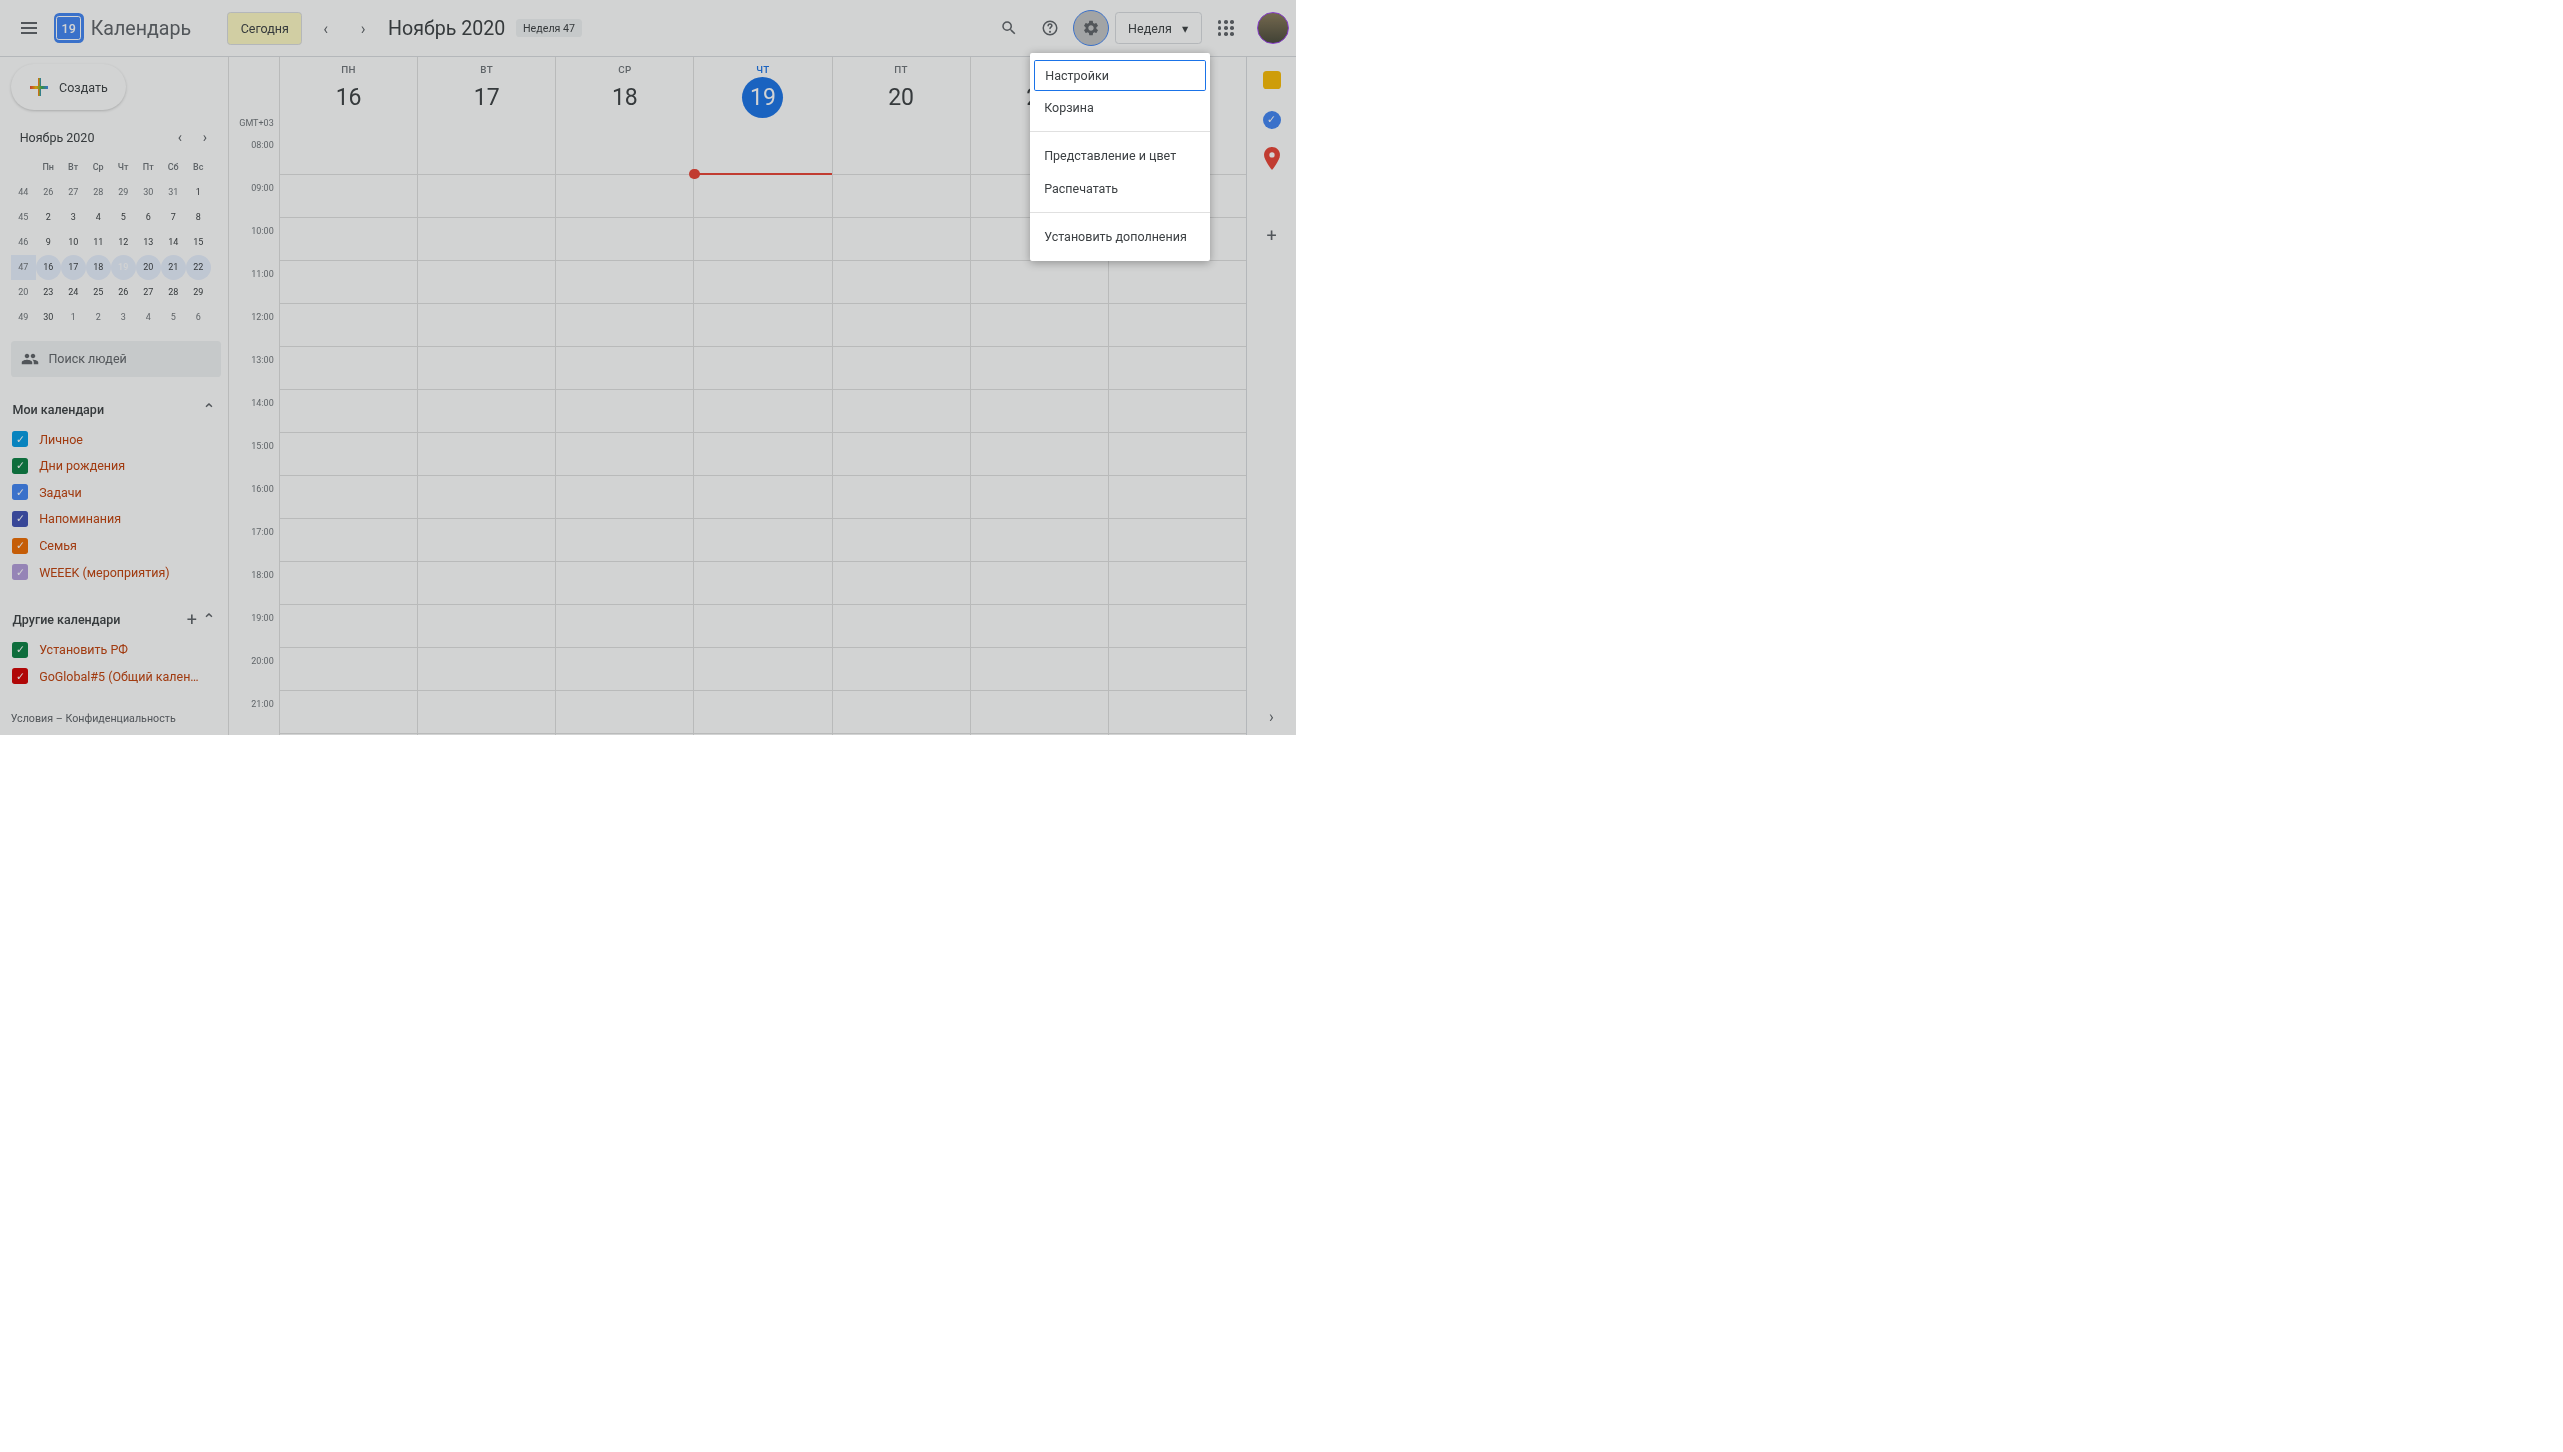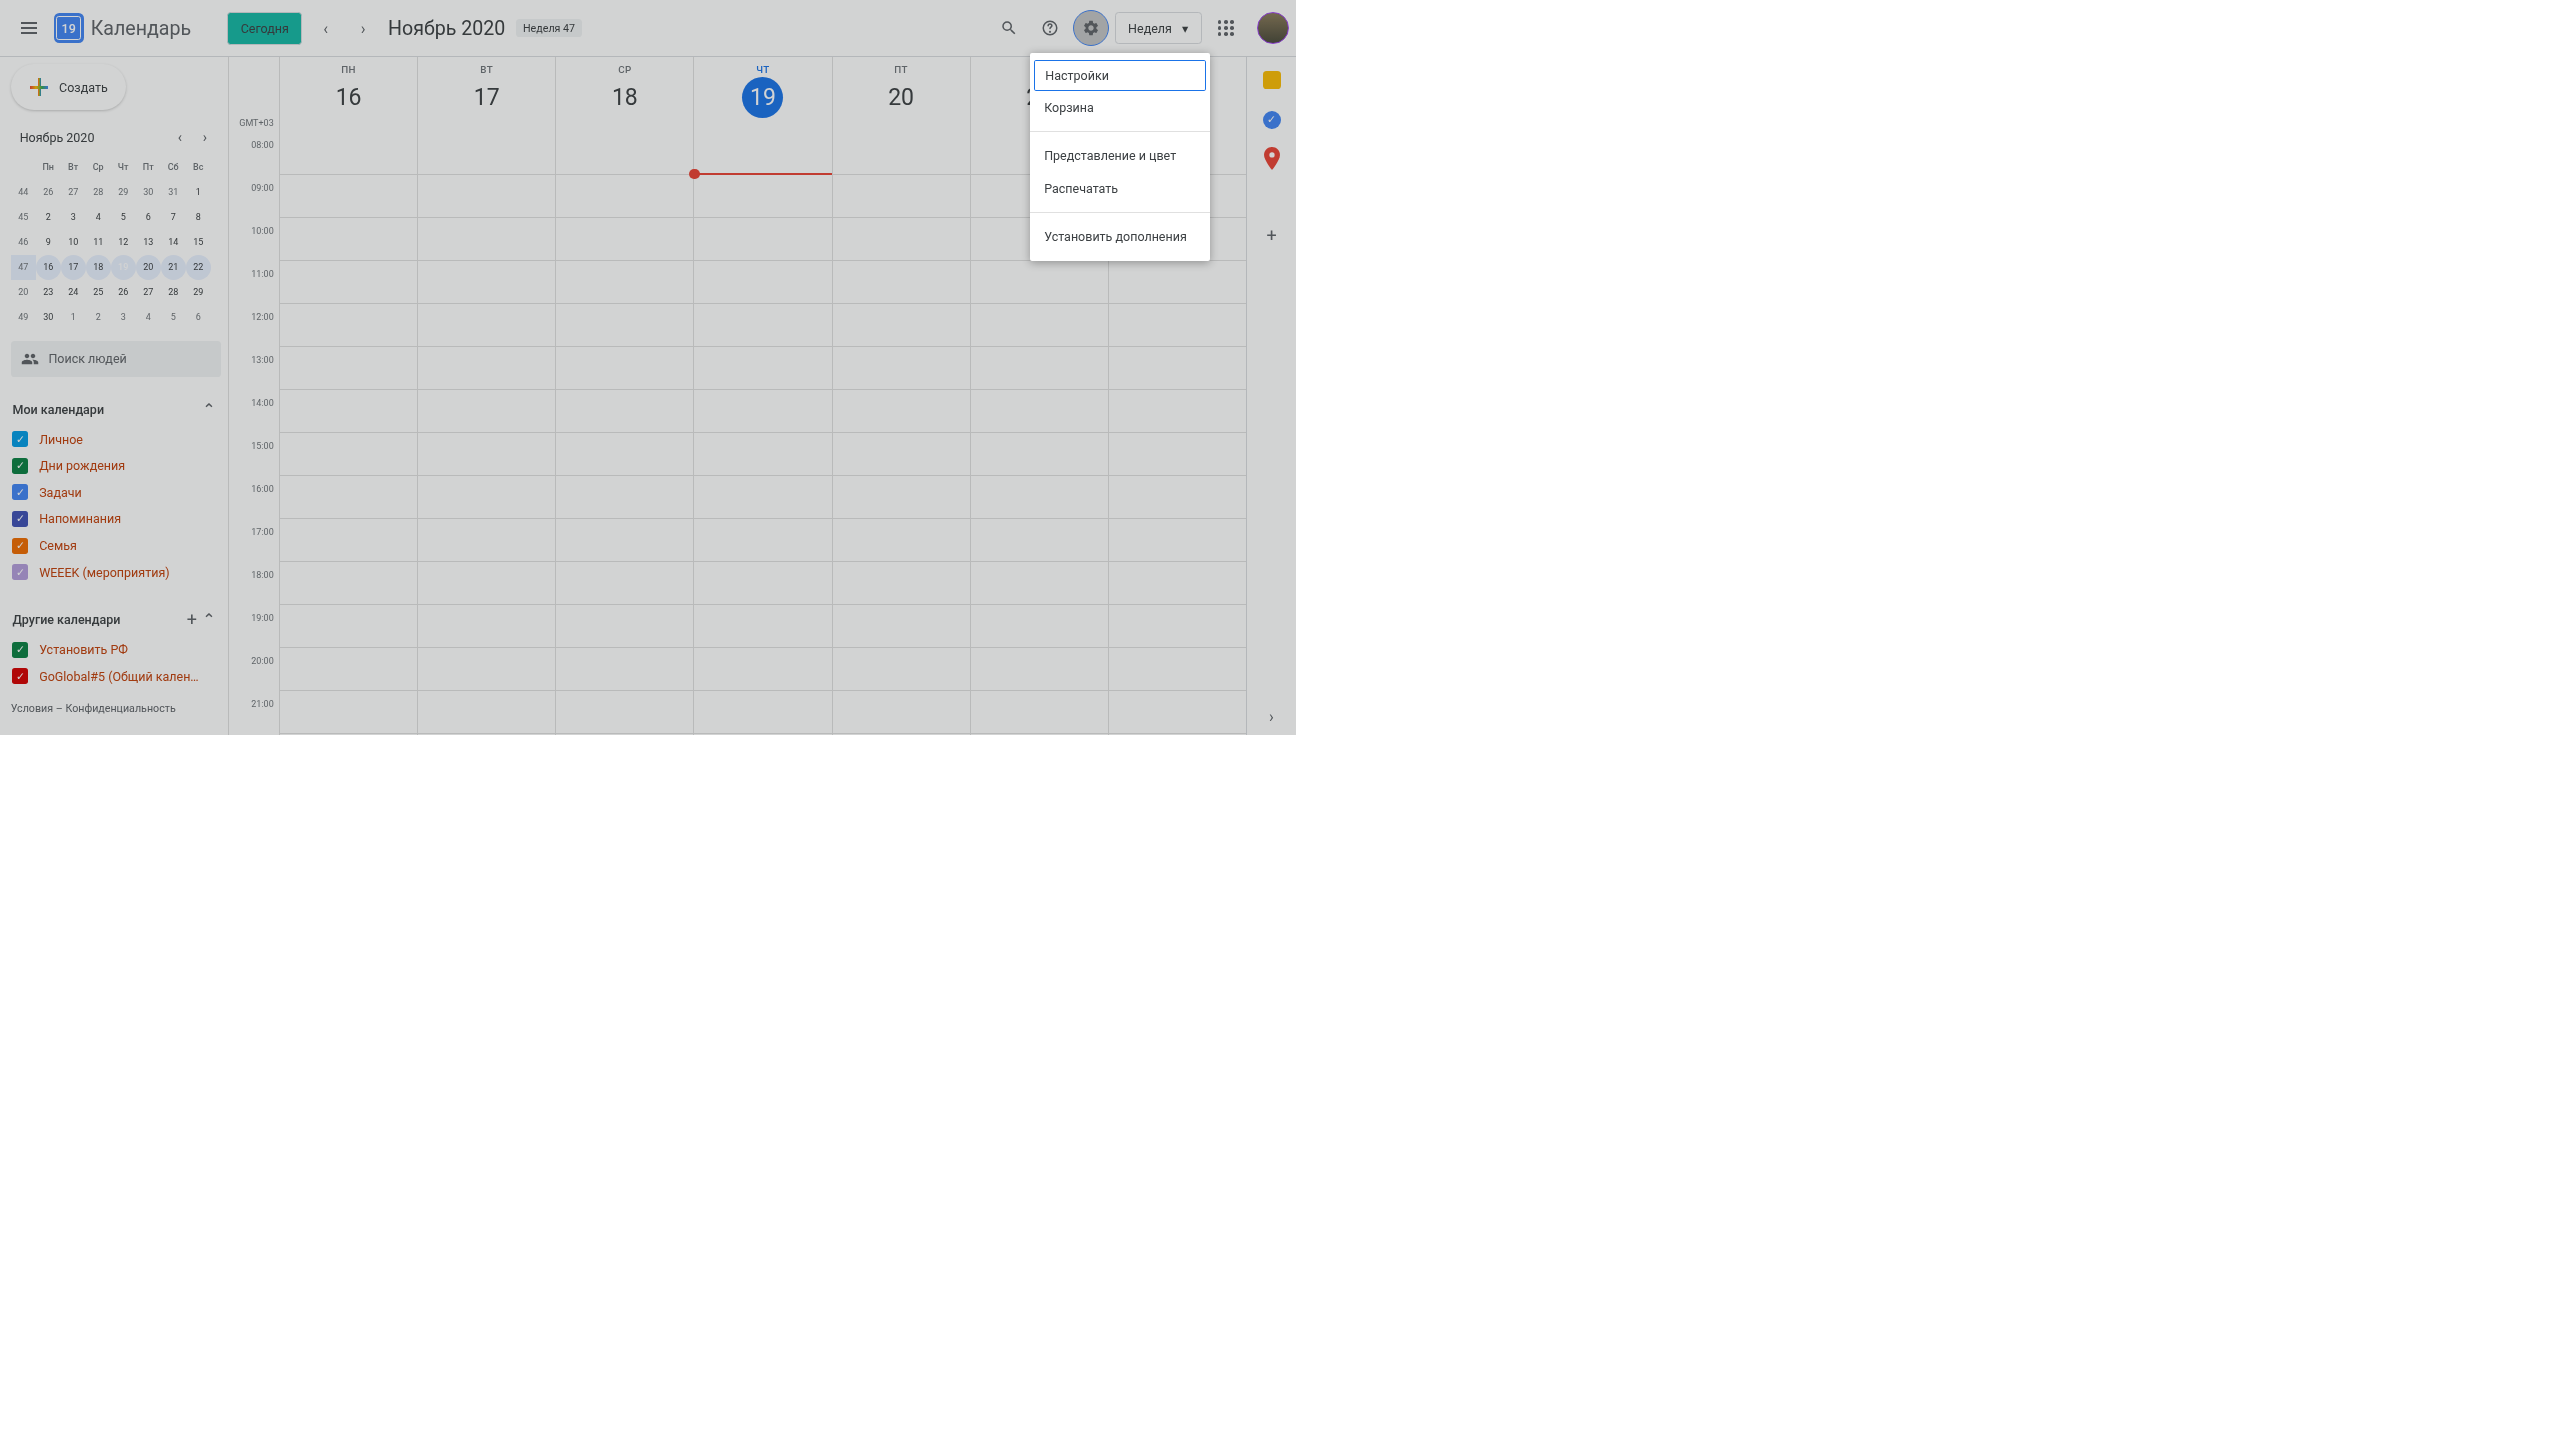--- a/index.html
+++ b/index.html
@@ -6,21 +6,21 @@
 body { width: 1296px; height: 735px; background: #fff; overflow: hidden; position: relative; }
 .overlay { position: absolute; inset: 0; background: rgba(32,33,36,0.2); z-index: 100; pointer-events: none; }
 .header { height: 57px; display: flex; align-items: center; padding: 0 7.1px; border-bottom: 0.9px solid #dadce0; position: relative; z-index: 50; }
 .menu-btn { width: 43px; height: 43px; display: flex; align-items: center; justify-content: center; border-radius: 50%; cursor: pointer; }
 .menu-icon { width: 16px; height: 12.5px; display: flex; flex-direction: column; justify-content: space-between; }
 .menu-icon span { height: 1.8px; background: #5f6368; }
 .logo-area { display: flex; align-items: center; gap: 7.1px; margin-left: 3.6px; }
 .logo-box { width: 30px; height: 30px; background: #4285f4; border-radius: 5.3px; display: flex; align-items: center; justify-content: center; color: #fff; font-size: 12.5px; font-weight: 500; position: relative; }
 .logo-box::before { content:''; position:absolute; inset:2.7px; border:1.8px solid #fff; border-radius:2.7px; }
 .logo-text { font-size: 19.6px; color: #5f6368; }
-.today-btn { margin-left: 36px; padding: 8px 12.5px; border: 0.9px solid #dadce0; border-radius: 3.6px; font-size: 12.5px; color: #3c4043; cursor: pointer; background: #14b8a6; }
+.today-btn { margin-left: 36px; padding: 8px 12.5px; border: 0.9px solid #dadce0; border-radius: 3.6px; font-size: 12.5px; color: #3c4043; cursor: pointer; background: #fef9c3; }
 .nav-arrow { width: 28.5px; height: 28.5px; display: flex; align-items: center; justify-content: center; margin-left: 9px; cursor: pointer; color: #5f6368; font-size: 16px; }
 .date-title { margin-left: 10.7px; font-size: 19.6px; color: #3c4043; }
 .week-badge { margin-left: 10.7px; background: #f1f3f4; color: #3c4043; font-size: 10.7px; padding: 2.7px 7.1px; border-radius: 3.6px; }
 .header-right { margin-left: auto; display: flex; align-items: center; gap: 5.3px; }
 .icon-btn { width: 36px; height: 36px; display: flex; align-items: center; justify-content: center; border-radius: 50%; cursor: pointer; color: #5f6368; font-size: 18px; }
 .settings-active { background: rgba(60,64,67,0.3); border: 0.9px solid #4285f4; }
 .view-btn { padding: 7.1px 12.5px; border: 0.9px solid #dadce0; border-radius: 3.6px; font-size: 12.5px; color: #3c4043; display: flex; align-items: center; gap: 10px; cursor: pointer; background: transparent; }
 .apps-btn { display: grid; grid-template-columns: repeat(3,3.6px); grid-template-rows: repeat(3,3.6px); gap: 2.7px; cursor: pointer; padding: 10.7px; }
 .apps-btn span { background: #5f6368; border-radius: 50%; }
 .avatar { width: 32px; height: 32px; border-radius: 50%; background: linear-gradient(#8a7a5a,#4a4a3a); border: 1.8px solid #a142f4; margin-left: 7.1px; cursor: pointer; }
@@ -49,21 +49,21 @@
 .search-people svg { width: 18px; height: 18px; fill: #5f6368; }
 .search-ph { font-size: 12.5px; color: #5f6368; }
 .cal-section { margin-top: 16px; }
 .cal-head { display: flex; align-items: center; justify-content: space-between; padding: 7.1px 5.3px 7.1px 1.8px; cursor: pointer; }
 .cal-head-title { font-size: 12.5px; color: #3c4043; font-weight: 500; }
 .cal-head-actions { display:flex; gap:5.3px; align-items:center; }
 .cal-toggle { color: #5f6368; font-size: 16px; }
 .cal-item { display: flex; align-items: center; gap: 10.7px; padding: 5.3px 1.8px; cursor: pointer; }
 .cal-check { width: 16px; height: 16px; border-radius: 2.7px; display: flex; align-items: center; justify-content: center; color: #fff; font-size: 10.7px; }
 .cal-label { font-size: 12.5px; color: #c2410c; white-space: nowrap; overflow: hidden; text-overflow: ellipsis; }
-.footer-links { margin-top: 12px; font-size: 10.7px; color: #5f6368; }
+.footer-links { margin-top: 22px; font-size: 10.7px; color: #5f6368; }
 .footer-links a { color: #5f6368; text-decoration: none; }
 .week-view { flex: 1; display: flex; flex-direction: column; border-left: 0.9px solid #e0e0e0; }
 .week-head { display: flex; padding-left: 50px; height: 75px; }
 .day-col { flex: 1; display: flex; flex-direction: column; align-items: center; padding-top: 7.1px; border-left: 0.9px solid #e0e0e0; }
 .dow { font-size: 9.8px; color: #70757a; font-weight: 500; letter-spacing: 0.4px; }
 .dow.today { color: #1a73e8; }
 .dnum { font-size: 23px; color: #3c4043; margin-top: 1.8px; width: 41px; height: 41px; display: flex; align-items: center; justify-content: center; }
 .dnum.today { background: #1a73e8; color: #fff; border-radius: 50%; font-weight: 400; }
 .tz-label { width: 50px; font-size: 9px; color: #70757a; display: flex; align-items: flex-start; justify-content: flex-end; padding-right: 5.3px; padding-top: 61px; }
 .week-body { flex: 1; display: flex; overflow-y: hidden; position: relative; }

